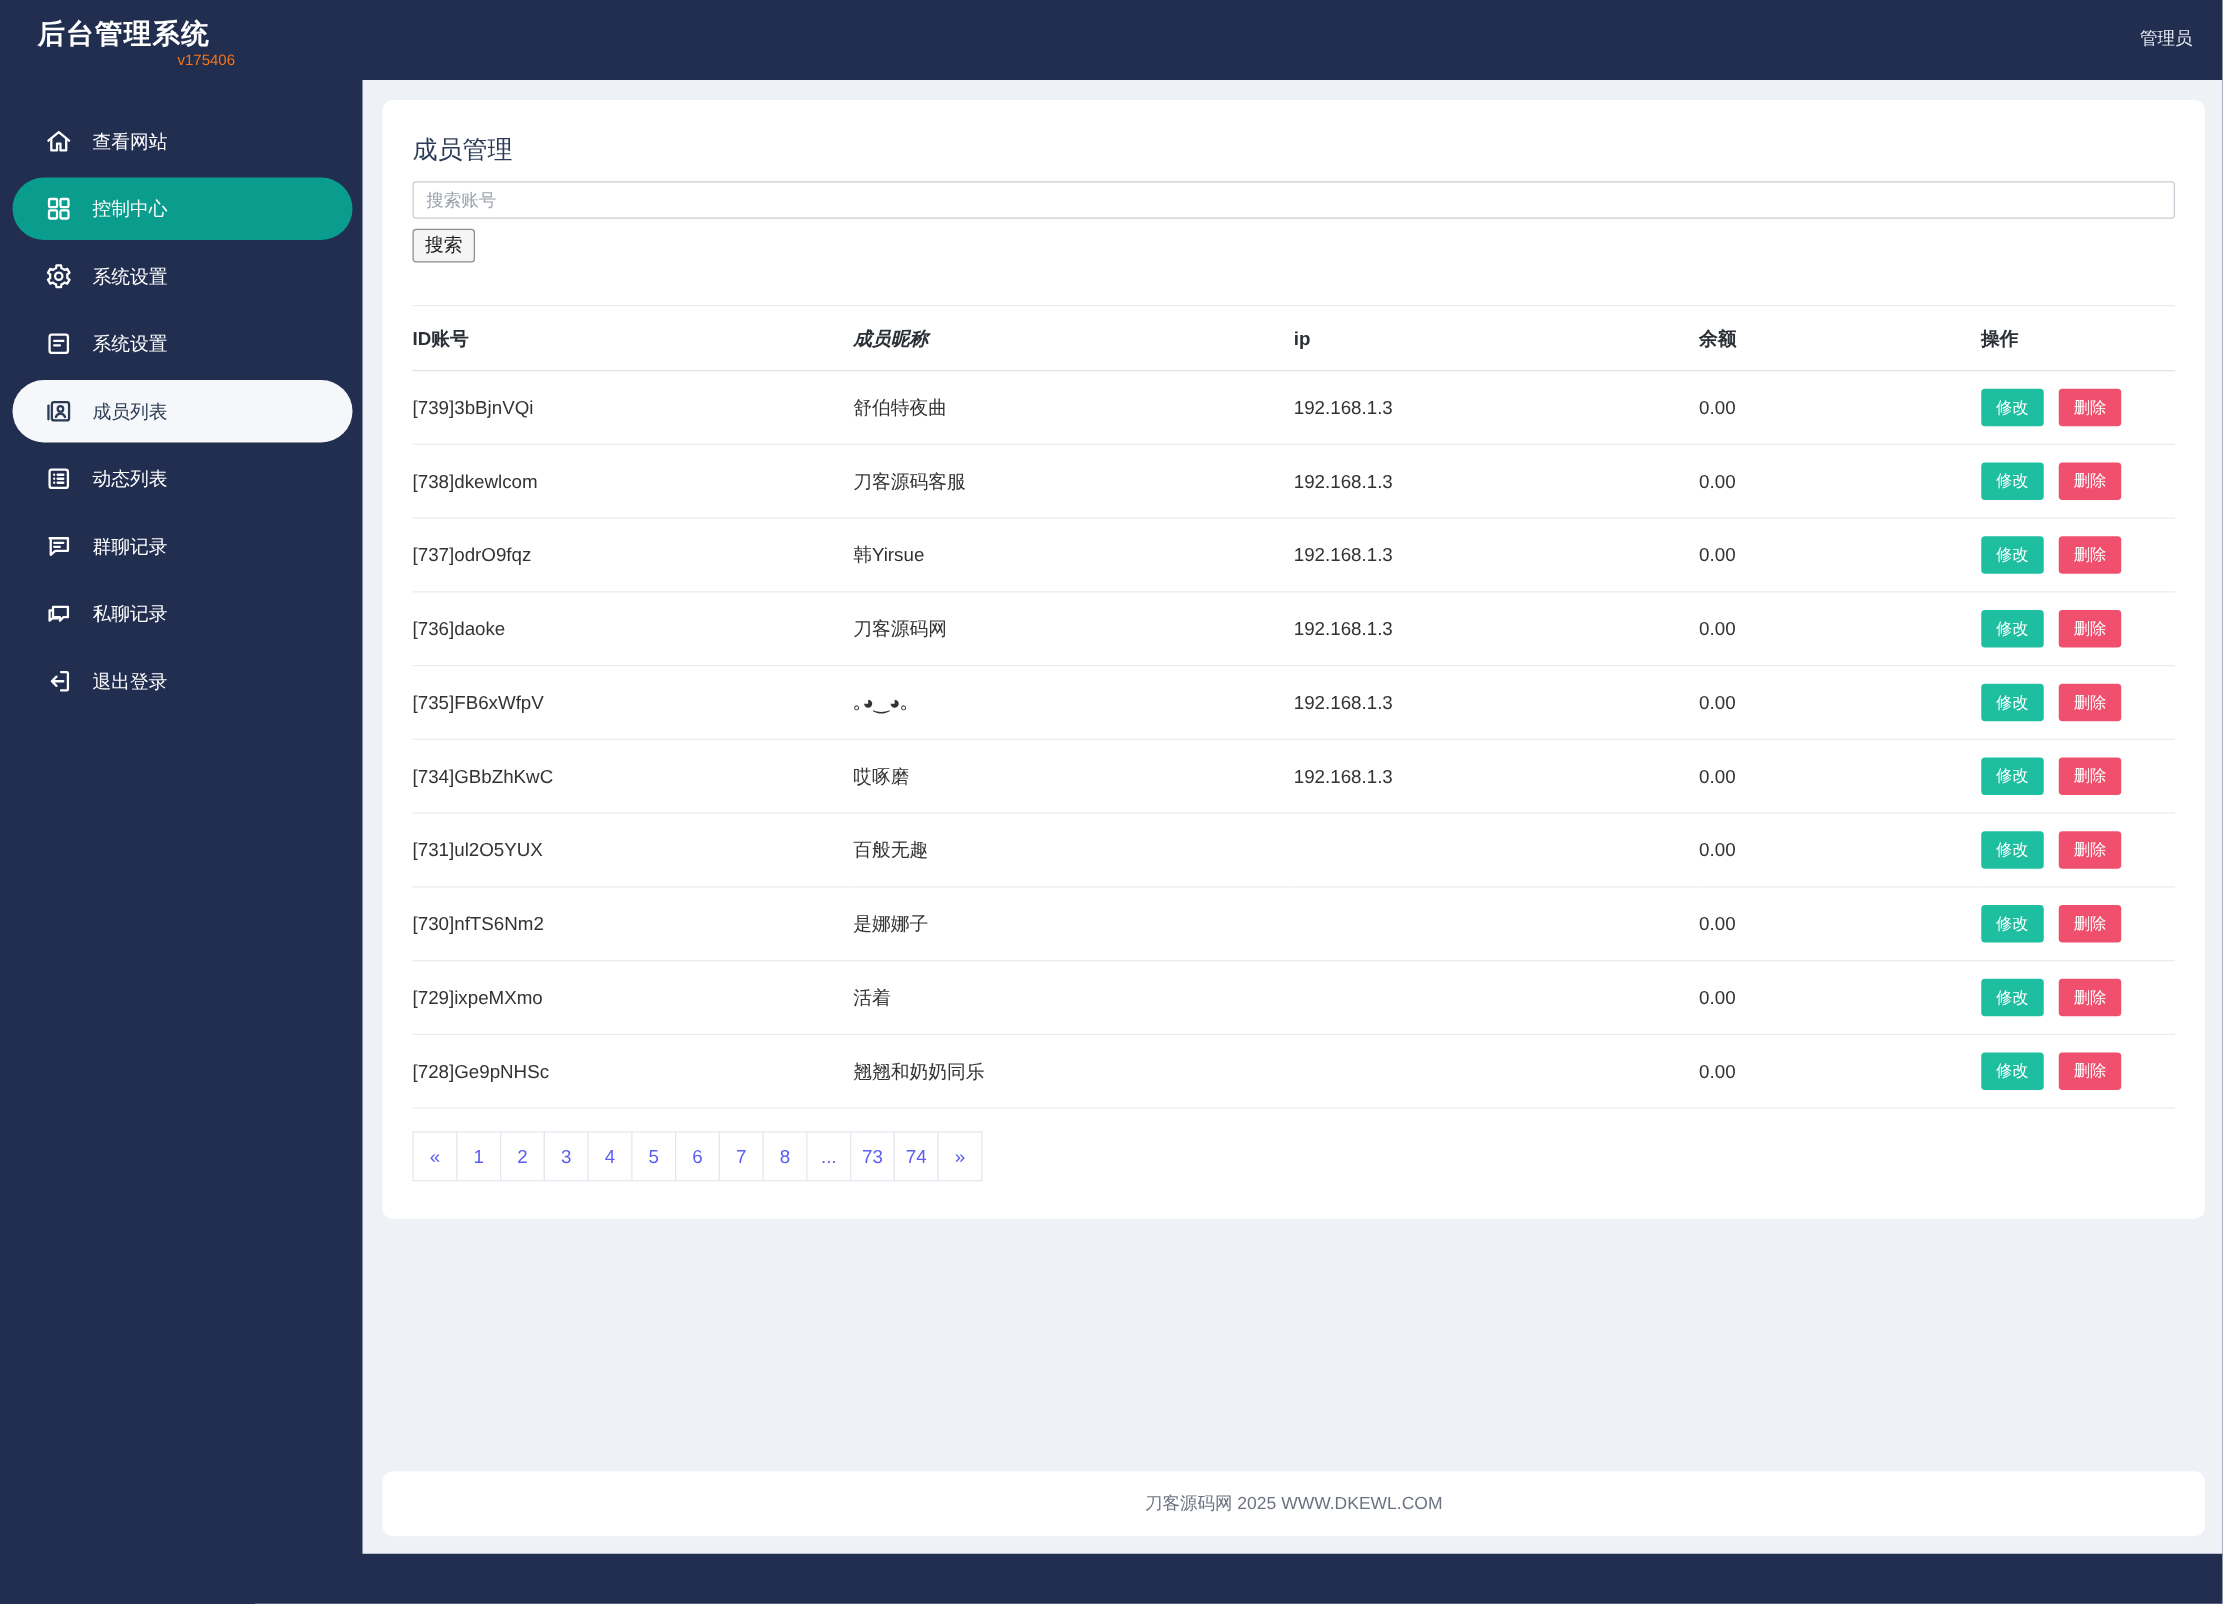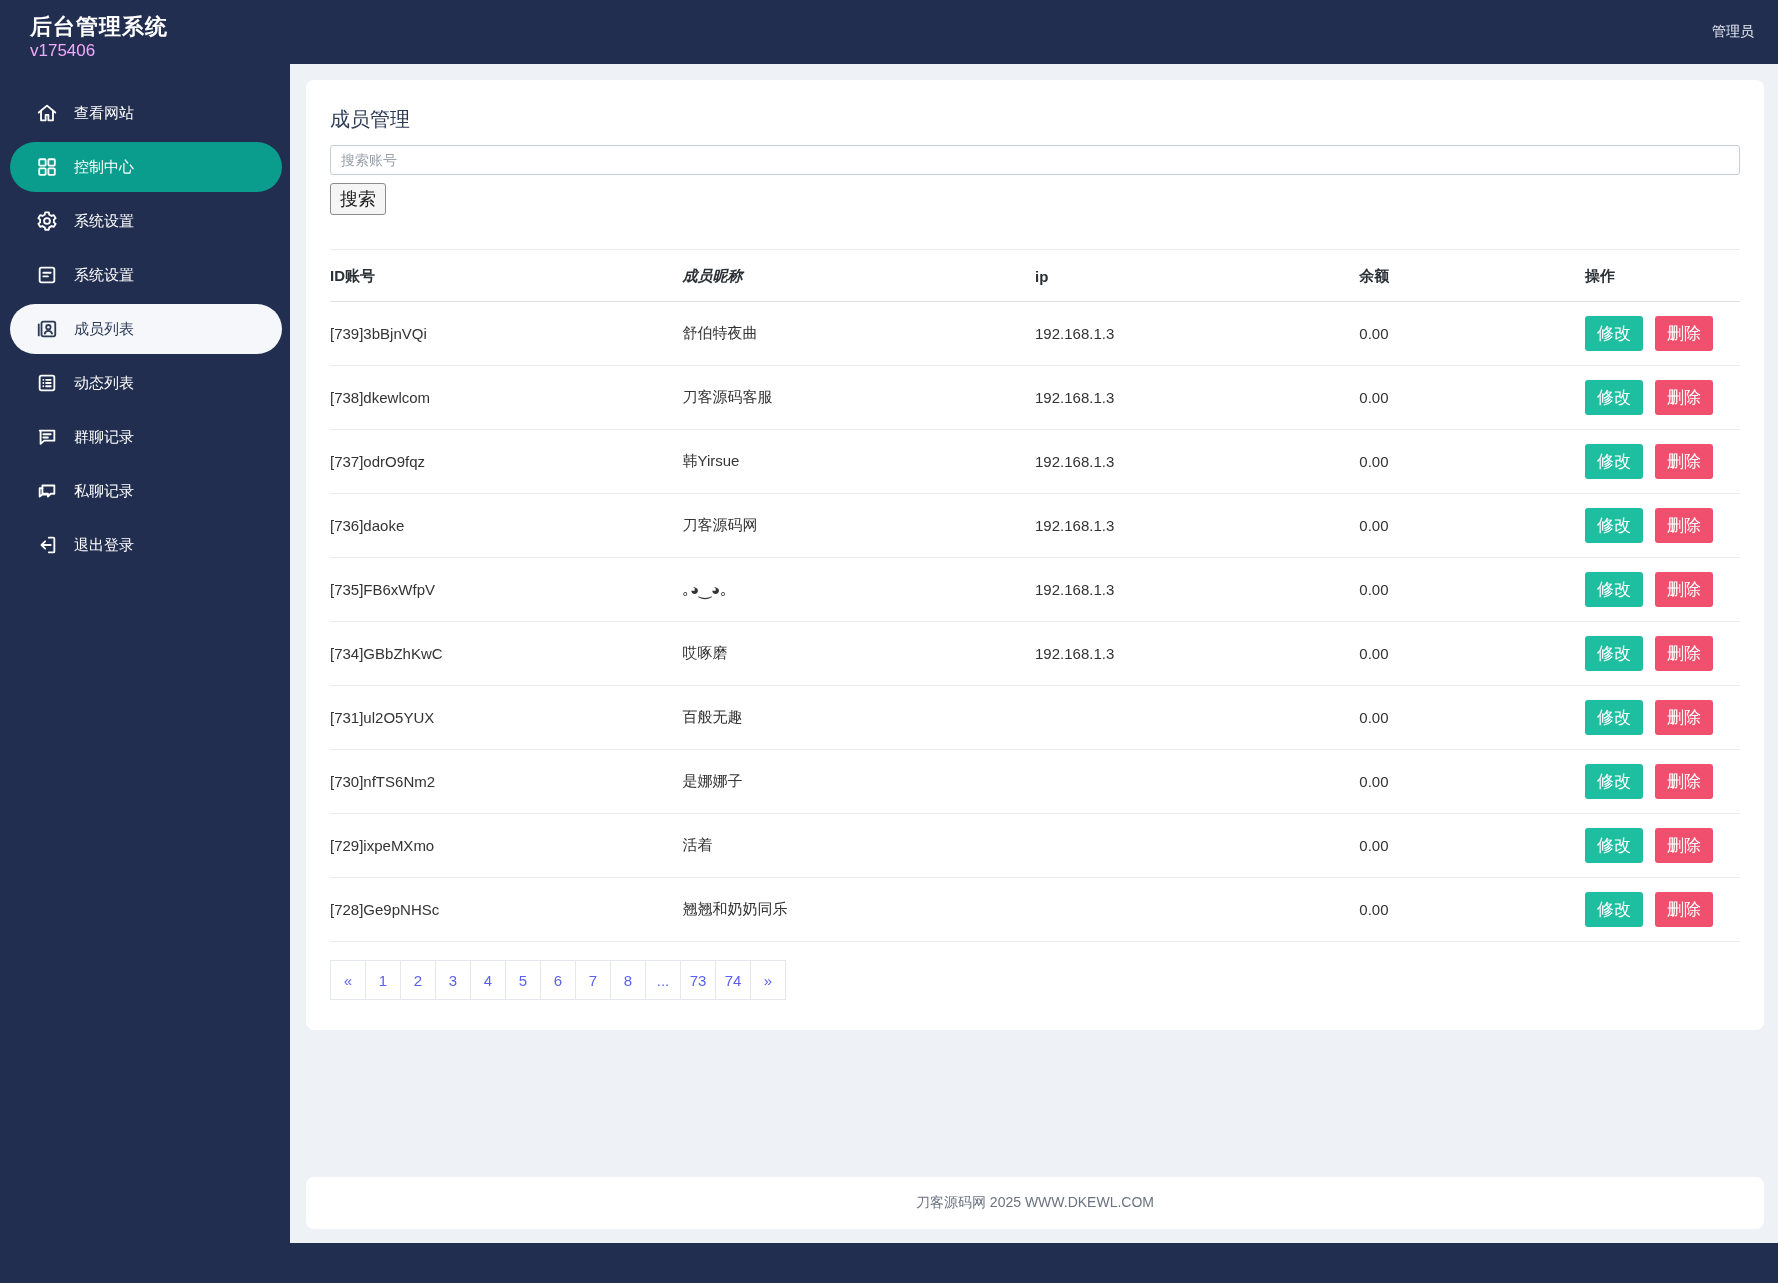--- a/index.html
+++ b/index.html
@@ -7,21 +7,21 @@
   body {
     background:#212e4f;
     font-family:"Liberation Sans","DejaVu Sans",sans-serif;
     overflow:hidden;
     color:#333;
   }
   
   .topbar { height:64px; display:flex; align-items:flex-start; }
   .brand { width:290px; padding:12px 0 0 30px; }
   .brand-title { font-size:22px; font-weight:700; color:#ffffff; letter-spacing:1px; }
-  .brand-version { font-size:17px; color:#f0abfc; width:158px; margin-top:-1px; }
+  .brand-version { font-size:12px; color:#f97316; width:158px; text-align:right; margin-top:-1px; }
   .topbar-right { margin-left:auto; padding:22px 24px 0 0; }
   .admin-label { color:#e8ecf4; font-size:14px; }
 
   
   .shell { display:flex; height:1219px; }
   .sidebar { width:290px; padding-top:20px; flex:0 0 290px; }
   .nav-item {
     height:50px; margin:4px 8px 0 10px; border-radius:26px;
     display:flex; align-items:center; padding-left:26px;
     color:#ffffff; font-size:15px; cursor:pointer;
@@ -43,35 +43,35 @@
   .main-card { padding:26px 24px 30px 24px; min-height:766px; }
   .page-title { font-size:20px; font-weight:400; color:#2b3a55; margin-bottom:12px; }
   .search-input {
     width:100%; height:30px; border:1px solid #c9ced6; border-radius:3px;
     padding:0 10px; font-size:14px; color:#701a75; outline:none;
     font-family:"Liberation Sans","DejaVu Sans",sans-serif;
   }
   .search-input::placeholder { color:#9aa1ac; }
   .search-btn {
     margin-top:8px; background:#f5f5f5; border:1px solid #8c8c8c; border-radius:3px;
-    padding:3px 9px; font-size:18px; color:#222; cursor:pointer;
+    padding:3px 9px; font-size:15px; color:#222; cursor:pointer;
     font-family:Liberation Serif, serif;
   }
 
   
   table.members { width:100%; border-collapse:collapse; margin-top:34px; border-top:1px solid #e9ecef; }
   table.members th {
     text-align:left; font-size:15px; font-weight:700; color:#2b2f36;
     padding:17px 0 15px 0; border-bottom:1px solid #dee2e6;
   }
   table.members td { font-size:15px; color:#333; padding:14px 0; border-bottom:1px solid #e9ecef; }
   .col-id { width:25%; } .col-nick { width:25%;font-style:italic; } .col-ip { width:23%; }
   .col-bal { width:16%; } .col-act { width:11%; }
   .btn-action {
-    display:inline-block; border:none; border-radius:3px; color:#fff; font-size:17px;
+    display:inline-block; border:none; border-radius:3px; color:#fff; font-size:13px;
     padding:6px 12px; cursor:pointer; font-family:"Liberation Sans","DejaVu Sans",sans-serif;
   }
   .btn-edit { background:#1dbfa0; margin-right:8px; }
   .btn-delete { background:#f0506e; }
 
   
   .pagination { display:inline-flex; margin-top:18px; }
   .page-item {
     min-width:36px; height:40px; padding:0 8px;
     display:flex; align-items:center; justify-content:center;

